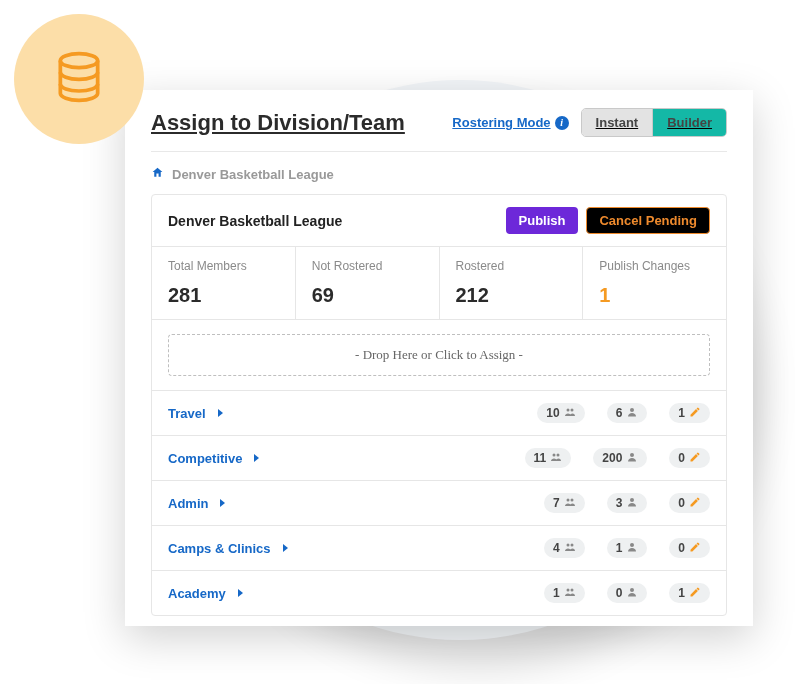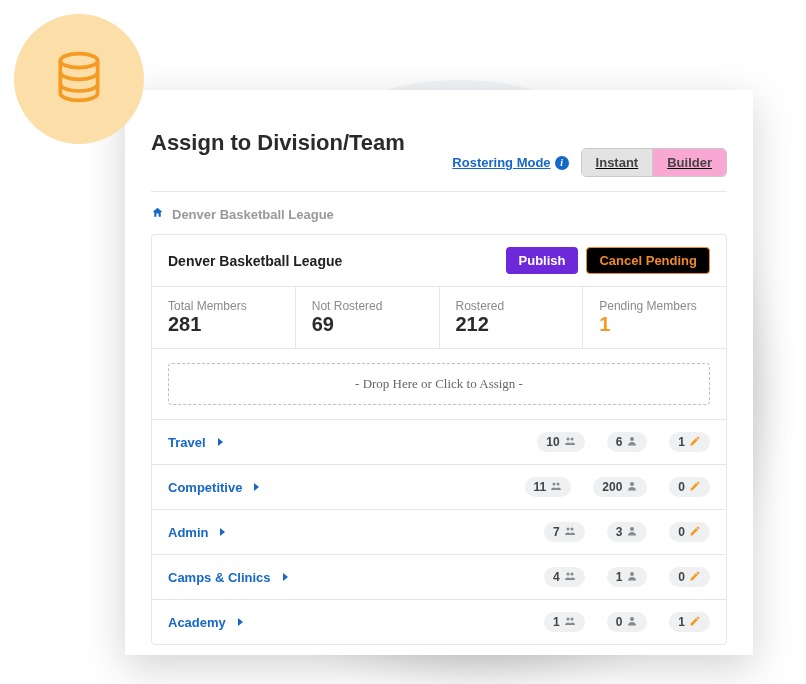--- a/index.html
+++ b/index.html
@@ -48,26 +48,26 @@
   .panel-header {
     display: flex;
     align-items: center;
     justify-content: space-between;
     padding: 18px 26px 14px 26px;
   }
   .panel-title {
     font-size: 22px;
     font-weight: 700;
     color: #2b2b2b;
+    text-decoration: underline;
   }
   .header-right {
     display: flex;
     align-items: center;
     gap: 12px;
-    margin-top: 40px;
   }
   .rostering-link {
     color: #1668c7;
     font-weight: 600;
     font-size: 13px;
     text-decoration: underline;
     display: inline-flex;
     align-items: center;
     gap: 4px;
   }
@@ -89,21 +89,21 @@
     border: 1px solid #c9c9c9;
     border-radius: 5px;
     overflow: hidden;
     text-decoration: underline;
   }
   .toggle-btn {
     padding: 6px 14px;
     font-size: 13px;
     font-weight: 600;
     color: #444;
-    background: #f9a8d4;
+    background: #14b8a6;
     cursor: pointer;
     border: none;
   }
   .toggle-btn.active {
     background: #e3e3e3;
   }
   .toggle-btn + .toggle-btn { border-left: 1px solid #c9c9c9; }
   .divider { height: 1px; background: #e8e8e8; margin: 0 26px; }
   .breadcrumb {
     display: flex;
@@ -146,21 +146,21 @@
   .stats-row {
     display: flex;
     border-bottom: 1px solid #e6e6e6;
   }
   .stat {
     flex: 1;
     padding: 12px 16px;
   }
   .stat + .stat { border-left: 1px solid #e6e6e6; }
   .stat-label { font-size: 12px; color: #8a8a8a; }
-  .stat-value { font-size: 20px; font-weight: 700; color: #2b2b2b; }
+  .stat-value { font-size: 20px; font-weight: 700; color: #2b2b2b; margin-top: 11px; }
   .stat-value.pending { color: #f59a22; }
   .dropzone {
     margin: 14px 16px;
     border: 1px dashed #bfbfbf;
     border-radius: 4px;
     text-align: center;
     padding: 12px;
     color: #666;
     font-size: 13px;
     cursor: pointer;
@@ -264,21 +264,21 @@
       </div>
       <div class="stat">
         <div class="stat-label">Not Rostered</div>
         <div class="stat-value">69</div>
       </div>
       <div class="stat">
         <div class="stat-label">Rostered</div>
         <div class="stat-value">212</div>
       </div>
       <div class="stat">
-        <div class="stat-label">Pending Members</div>
+        <div class="stat-label">Publish Changes</div>
         <div class="stat-value pending">1</div>
       </div>
     </div>
 
     <div class="dropzone">- Drop Here or Click to Assign -</div>
 
     <div id="division-list">
         <div class="div-row">
           <a class="div-name">
             <span>Travel</span>

